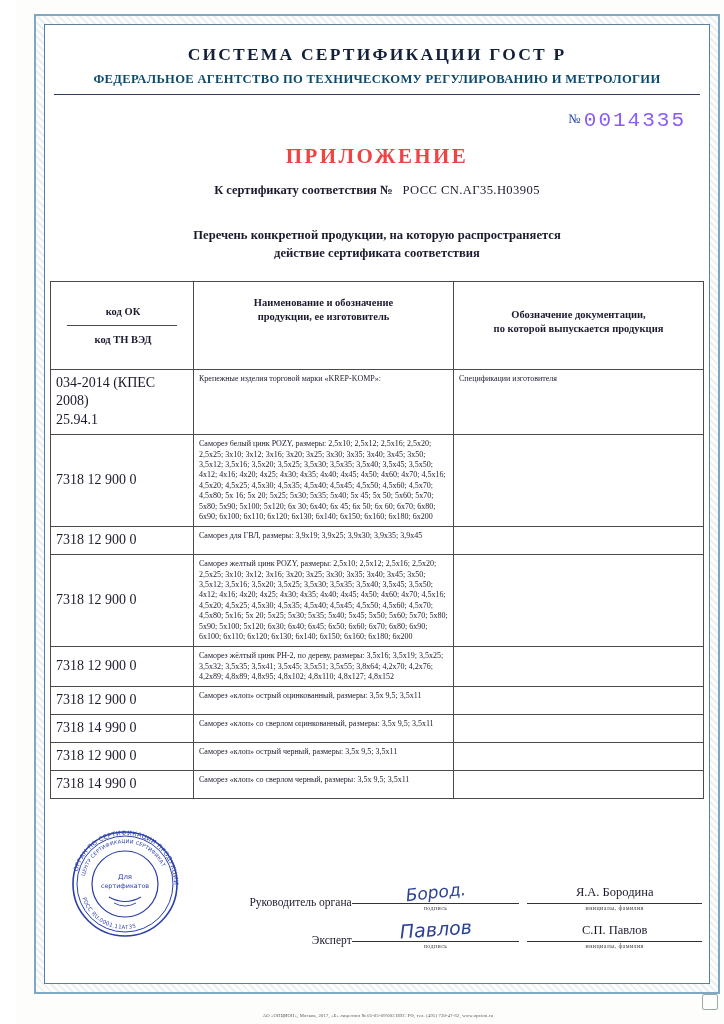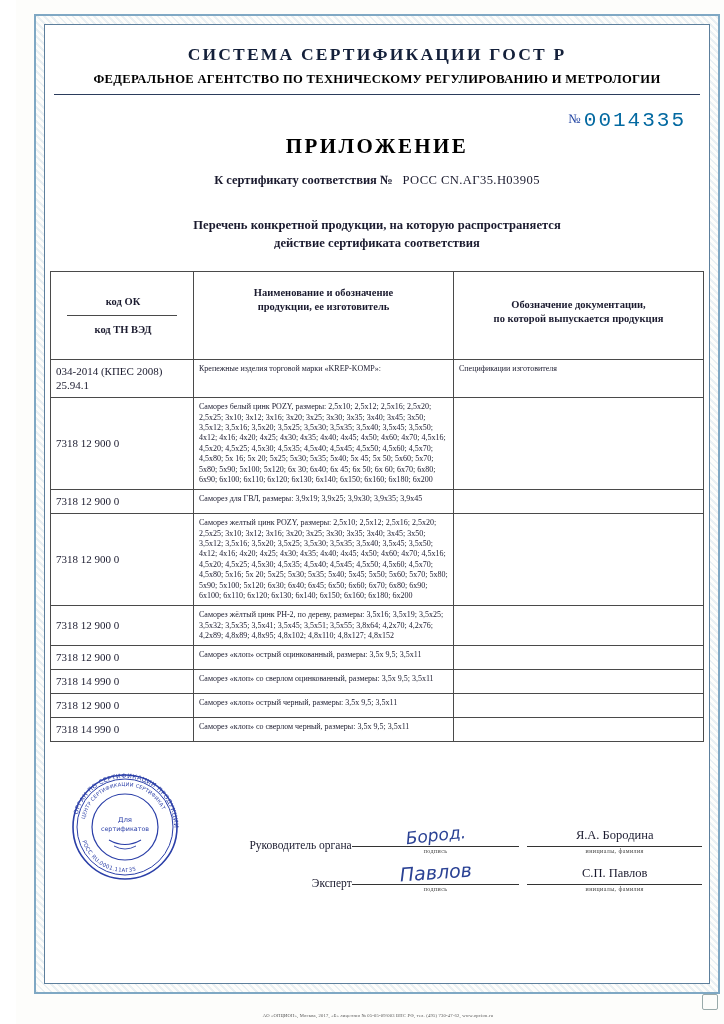--- a/index.html
+++ b/index.html
@@ -54,21 +54,21 @@
     font-size: 17.5px;
     font-weight: bold;
     letter-spacing: 2.2px;
     color: #14203a;
   }
   .title-sub {
     font-size: 12.6px;
     font-weight: bold;
     letter-spacing: 0.3px;
     margin-top: 7px;
-    color: #000000;
+    color: #0c4a6e;
   }
   .rule {
     margin: 7px 4px 0 4px;
     border-bottom: 1.6px solid #2b3c5c;
   }
   .numline {
     text-align: right;
     margin-top: 14px;
     padding-right: 18px;
     font-size: 16px;
@@ -76,29 +76,29 @@
   }
   .numline .nolabel {
     font-size: 13px;
     vertical-align: 3px;
     margin-right: 3px;
   }
   .numline .numval {
     font-family: "Liberation Mono", monospace;
     font-size: 21px;
     letter-spacing: 2px;
-    color: #0369a1;
+    color: #8b5cf6;
   }
   .doc-title {
     text-align: center;
     font-size: 21px;
     font-weight: bold;
     letter-spacing: 2.4px;
-    margin-top: 2px;
-    color: #000000;
+    margin-top: 12px;
+    color: #ef4444;
   }
   .cert-line {
     text-align: center;
     margin-top: 14px;
     font-size: 12.5px;
     font-weight: bold;
   }
   .cert-line .certno {
     font-weight: normal;
     font-size: 12.6px;
@@ -144,21 +144,21 @@
     line-height: 1.4;
   }
   .hdr-right {
     text-align: center;
     font-size: 10.5px;
     font-weight: bold;
     padding: 26px 8px;
     line-height: 1.4;
   }
   td.code {
-    font-size: 11px;
+    font-size: 14px;
     padding: 4px 4px 4px 5px;
     line-height: 1.35;
   }
   td.code.vcenter {
     vertical-align: middle;
   }
   td.prod {
     font-size: 8px;
     padding: 4px 5px;
     line-height: 1.3;

